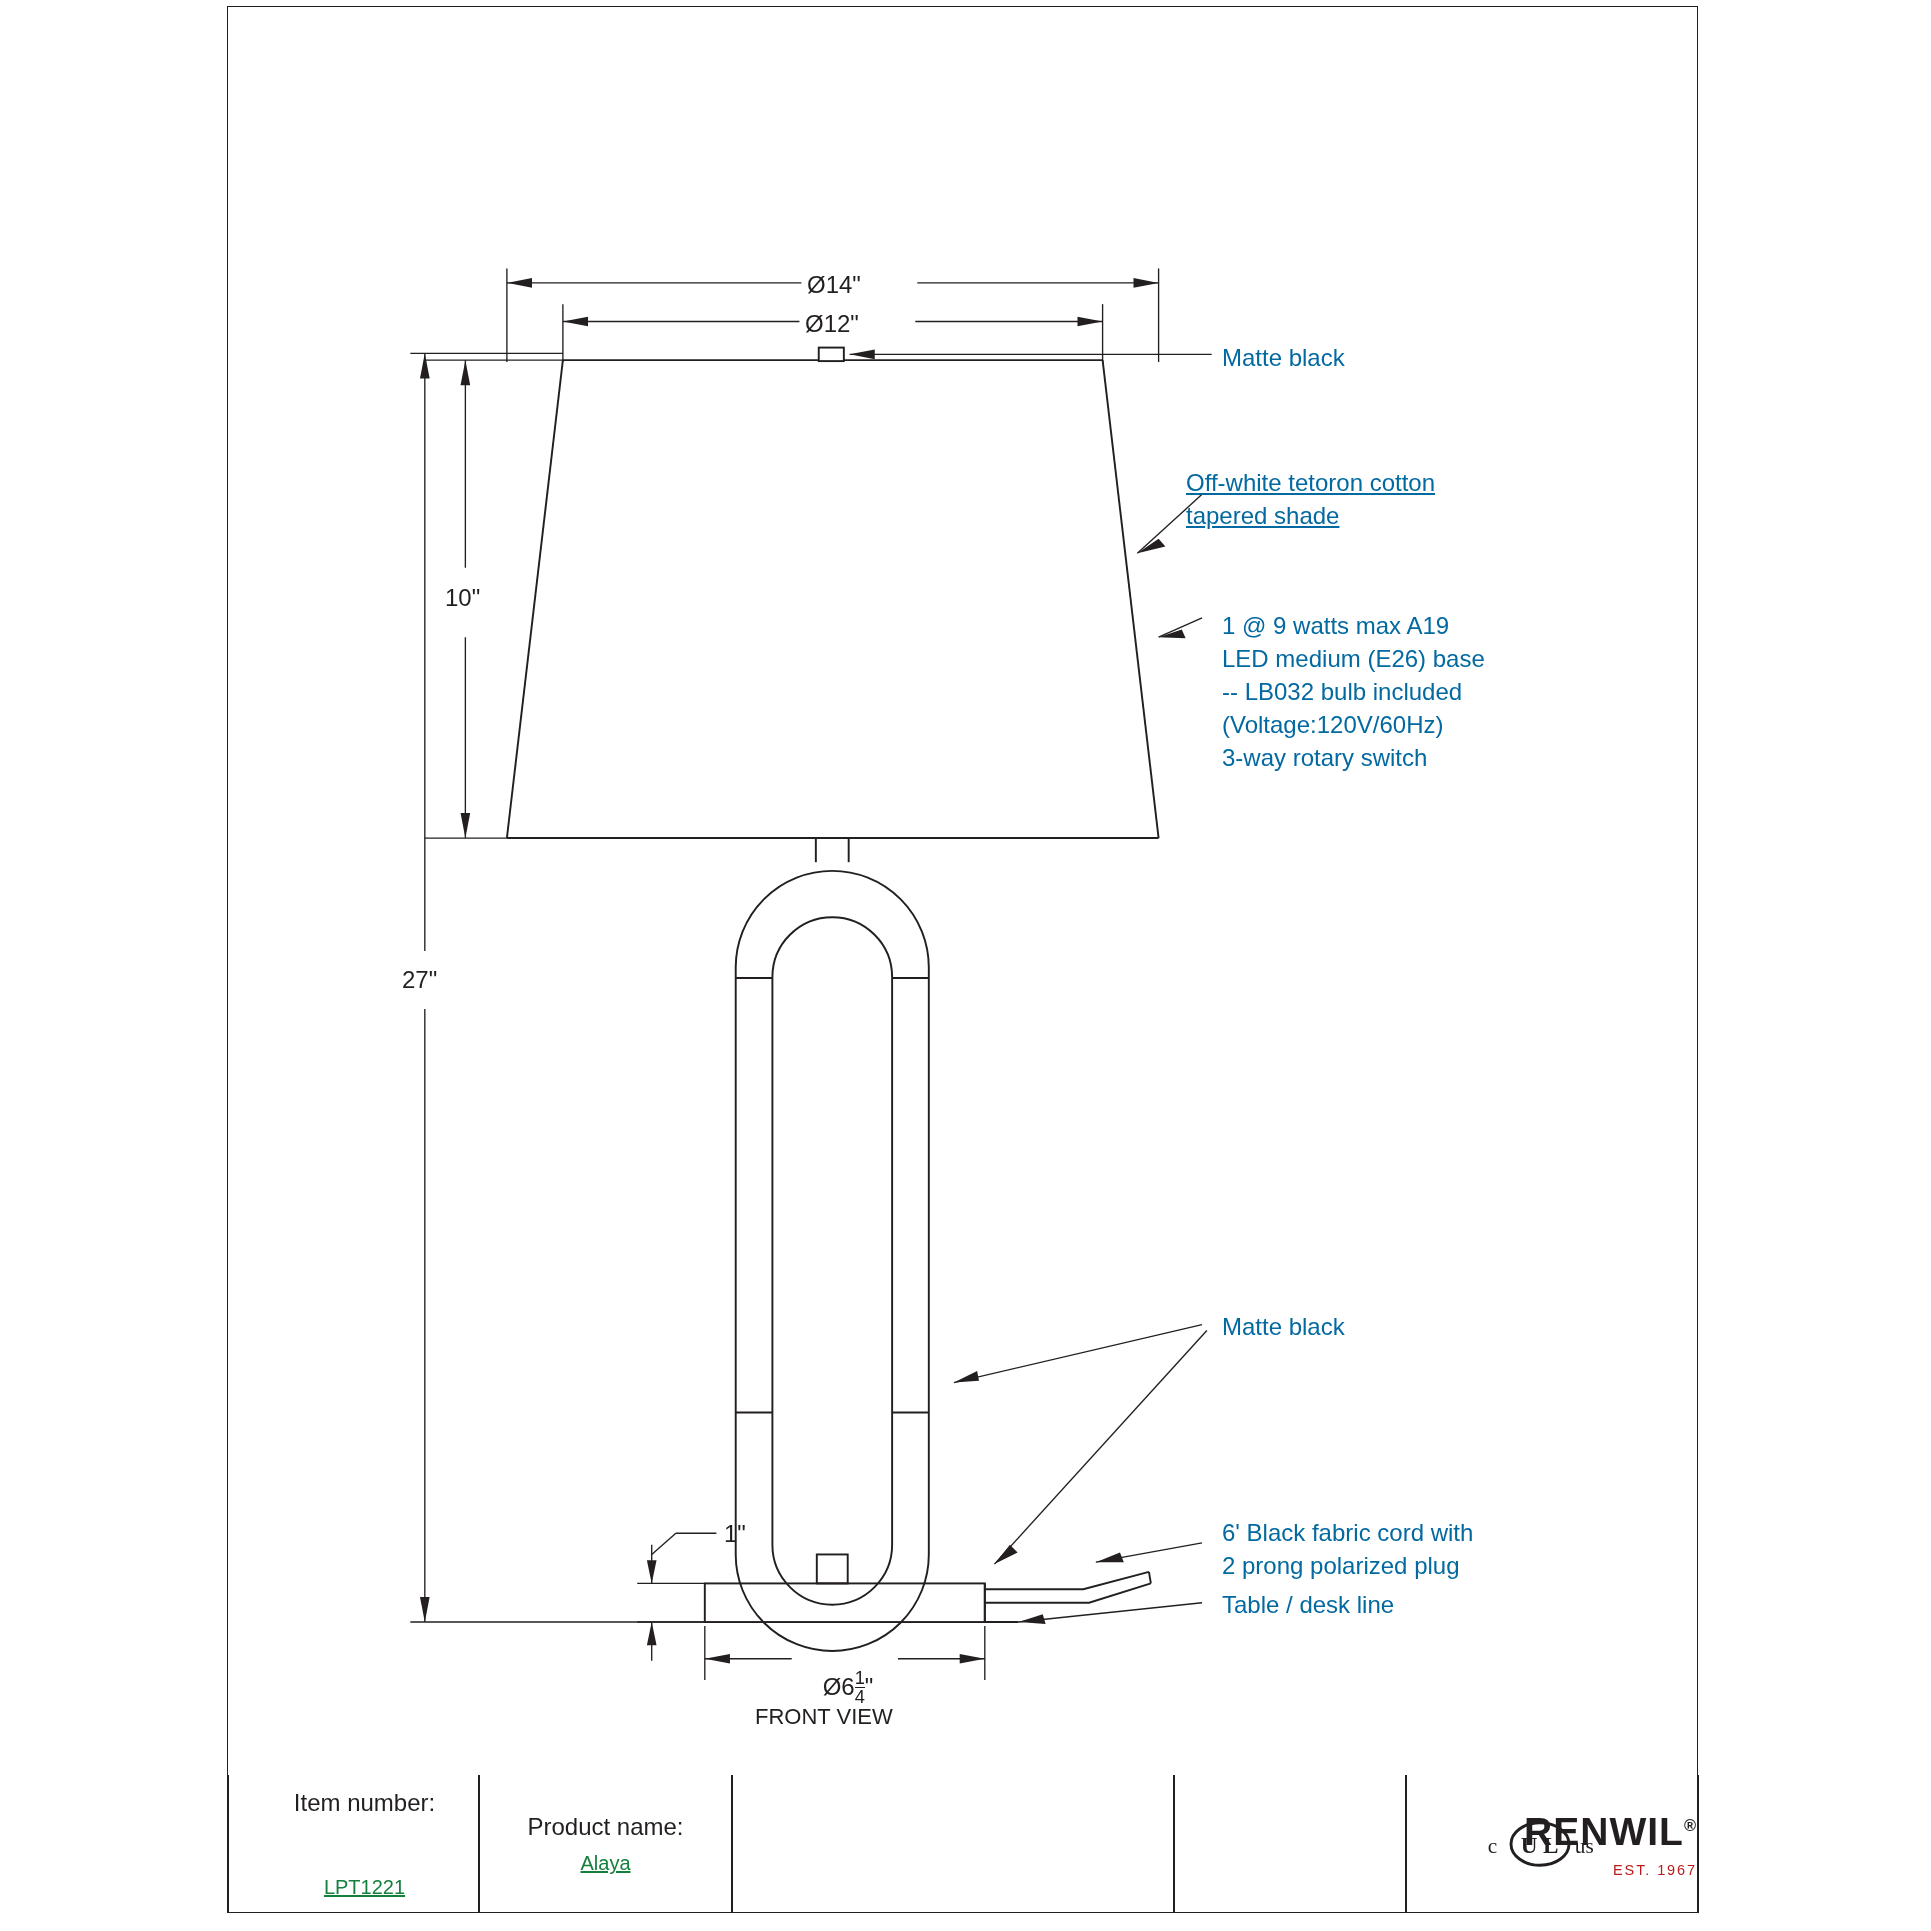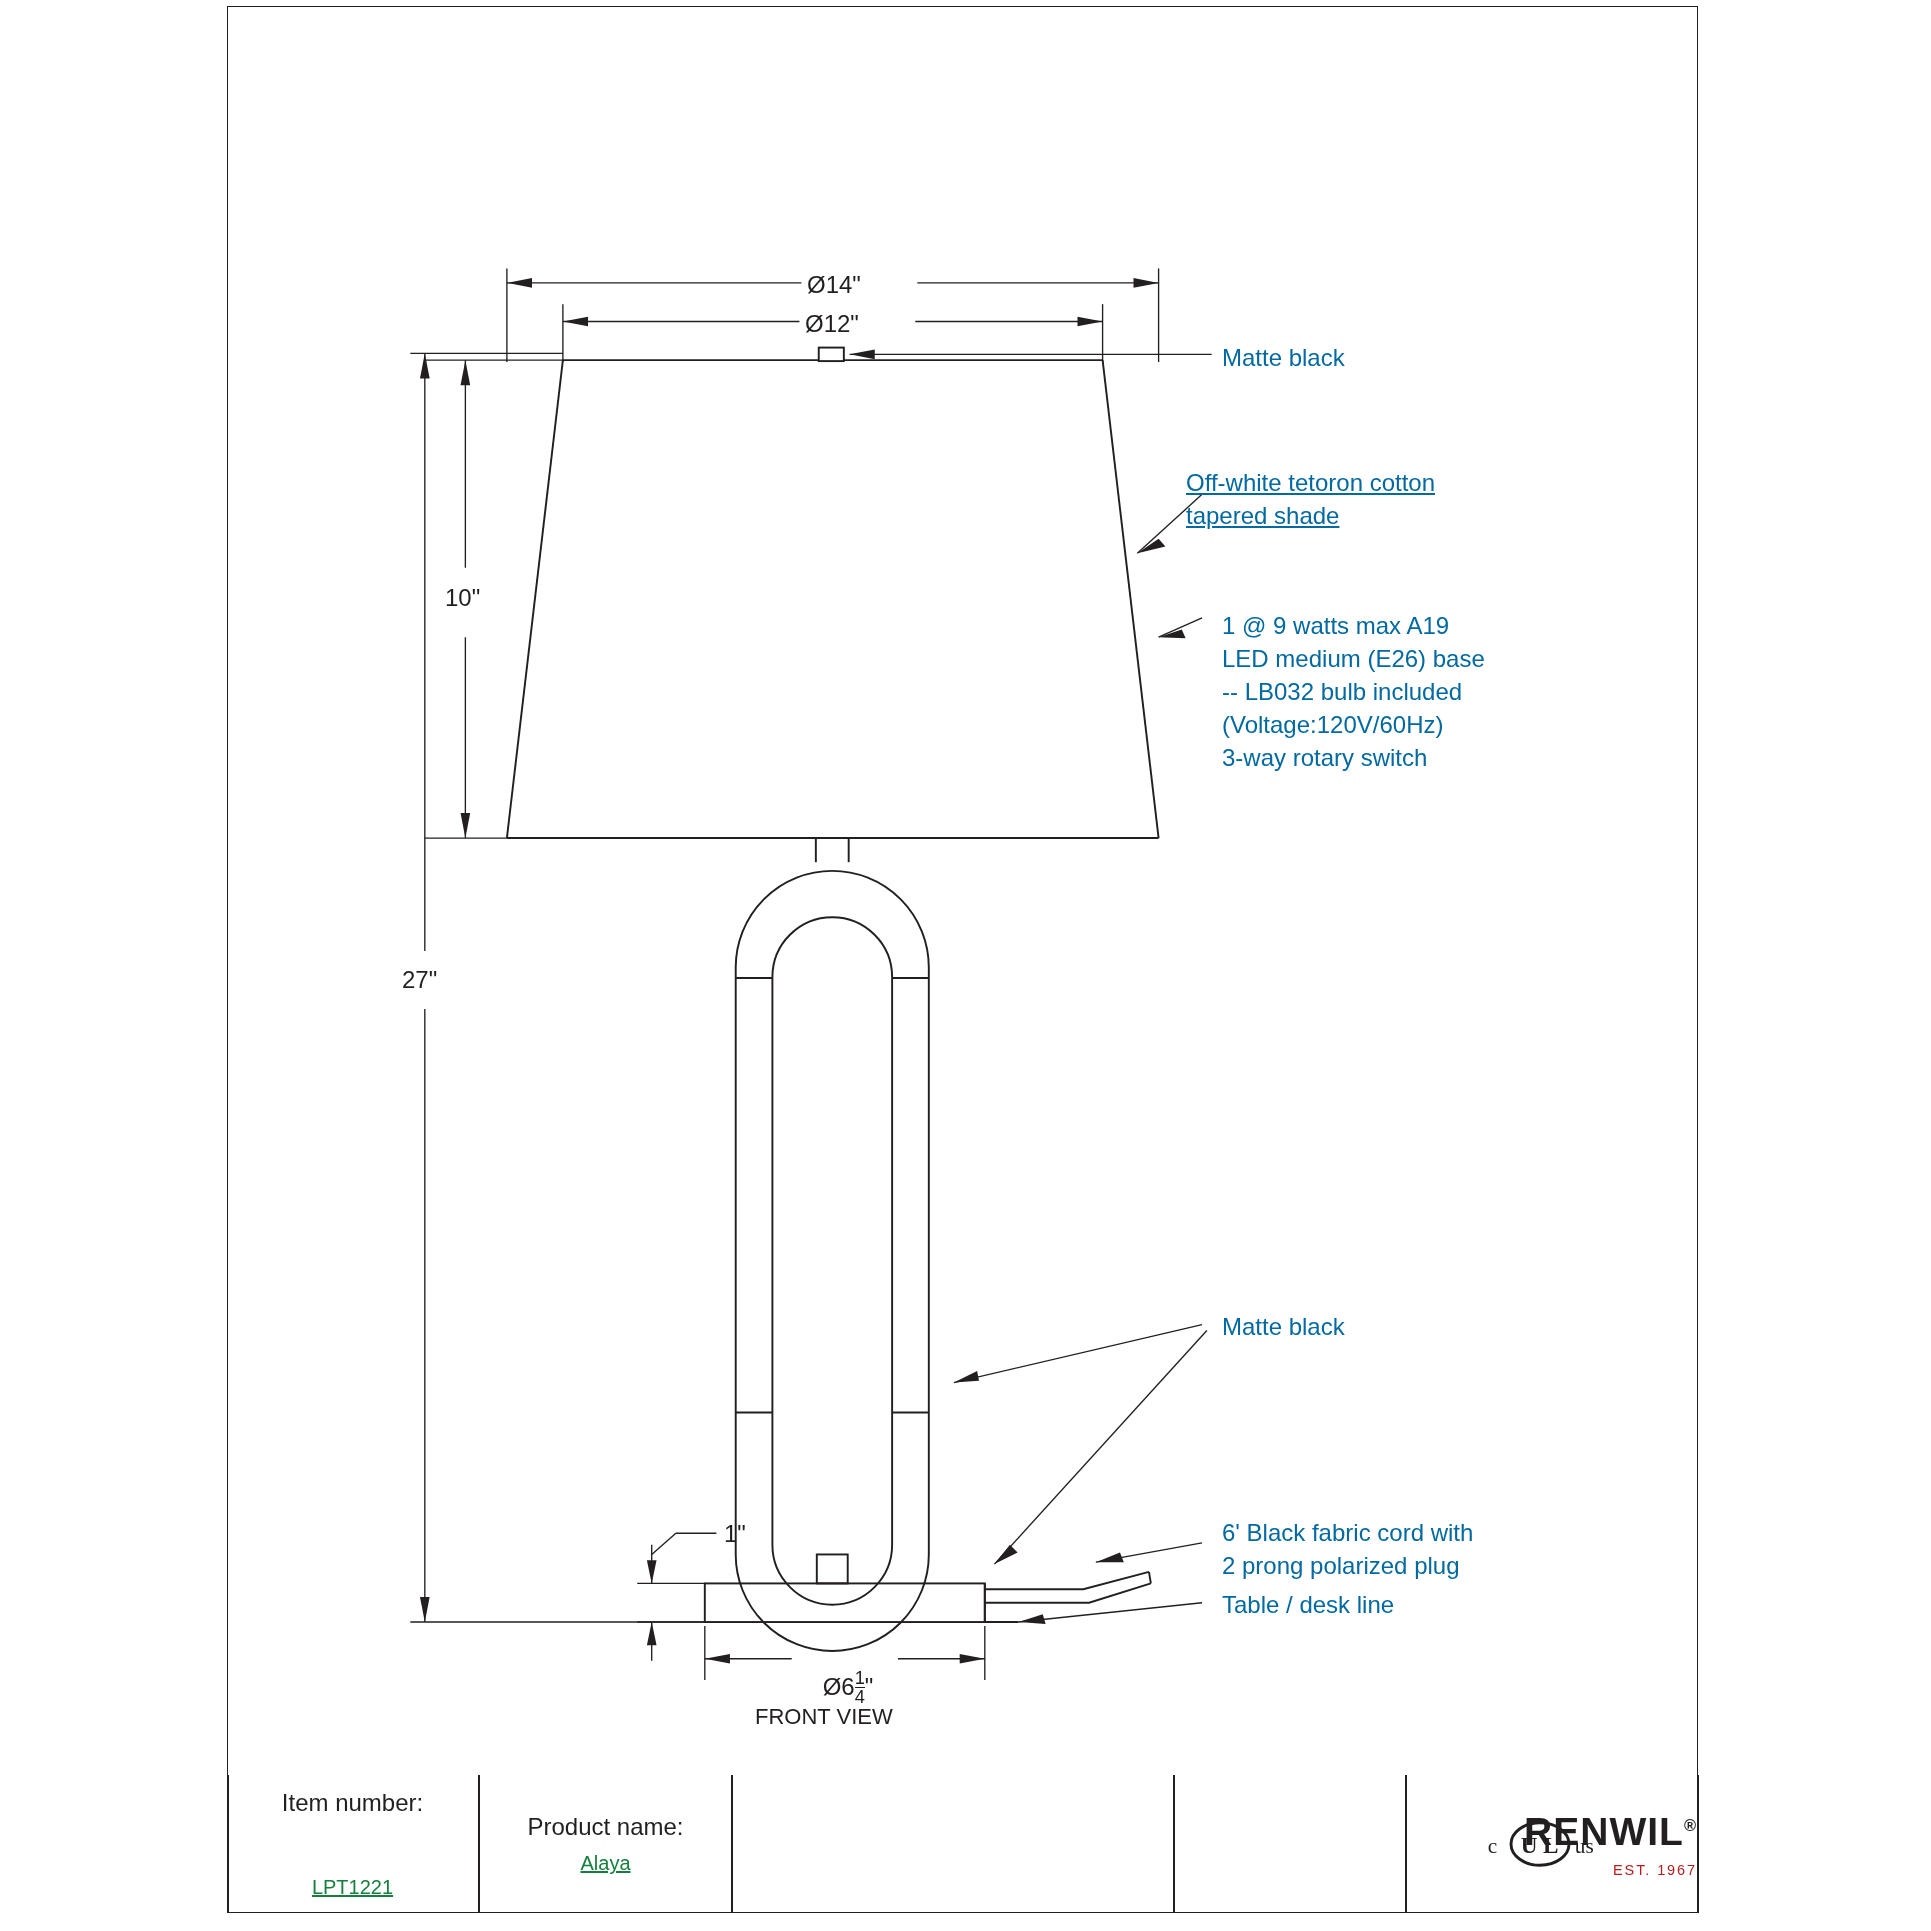--- a/index.html
+++ b/index.html
@@ -274,21 +274,21 @@
 
   <div class="lbl" style="left:1222px; top:1310px;">Matte black</div>
 
   <div class="lbl" style="left:1222px; top:1516px;">6' Black fabric cord with
 2 prong polarized plug</div>
 
   <div class="lbl" style="left:1222px; top:1588px;">Table / desk line</div>
 
   <div class="titleblock">
     <div class="tb-div" style="left:0px;"></div>
-    <div class="tb-cell" style="left:0px; width:251px;gap:48px;">
+    <div class="tb-cell" style="left:12px; width:251px;gap:48px;">
       <div class="t1">Item number:</div>
       <div class="t2">LPT1221</div>
     </div>
 
     <div class="tb-div" style="left:251px;"></div>
     <div class="tb-cell" style="left:253px; width:251px;">
       <div class="t1">Product name:</div>
       <div class="t2">Alaya</div>
     </div>
 

